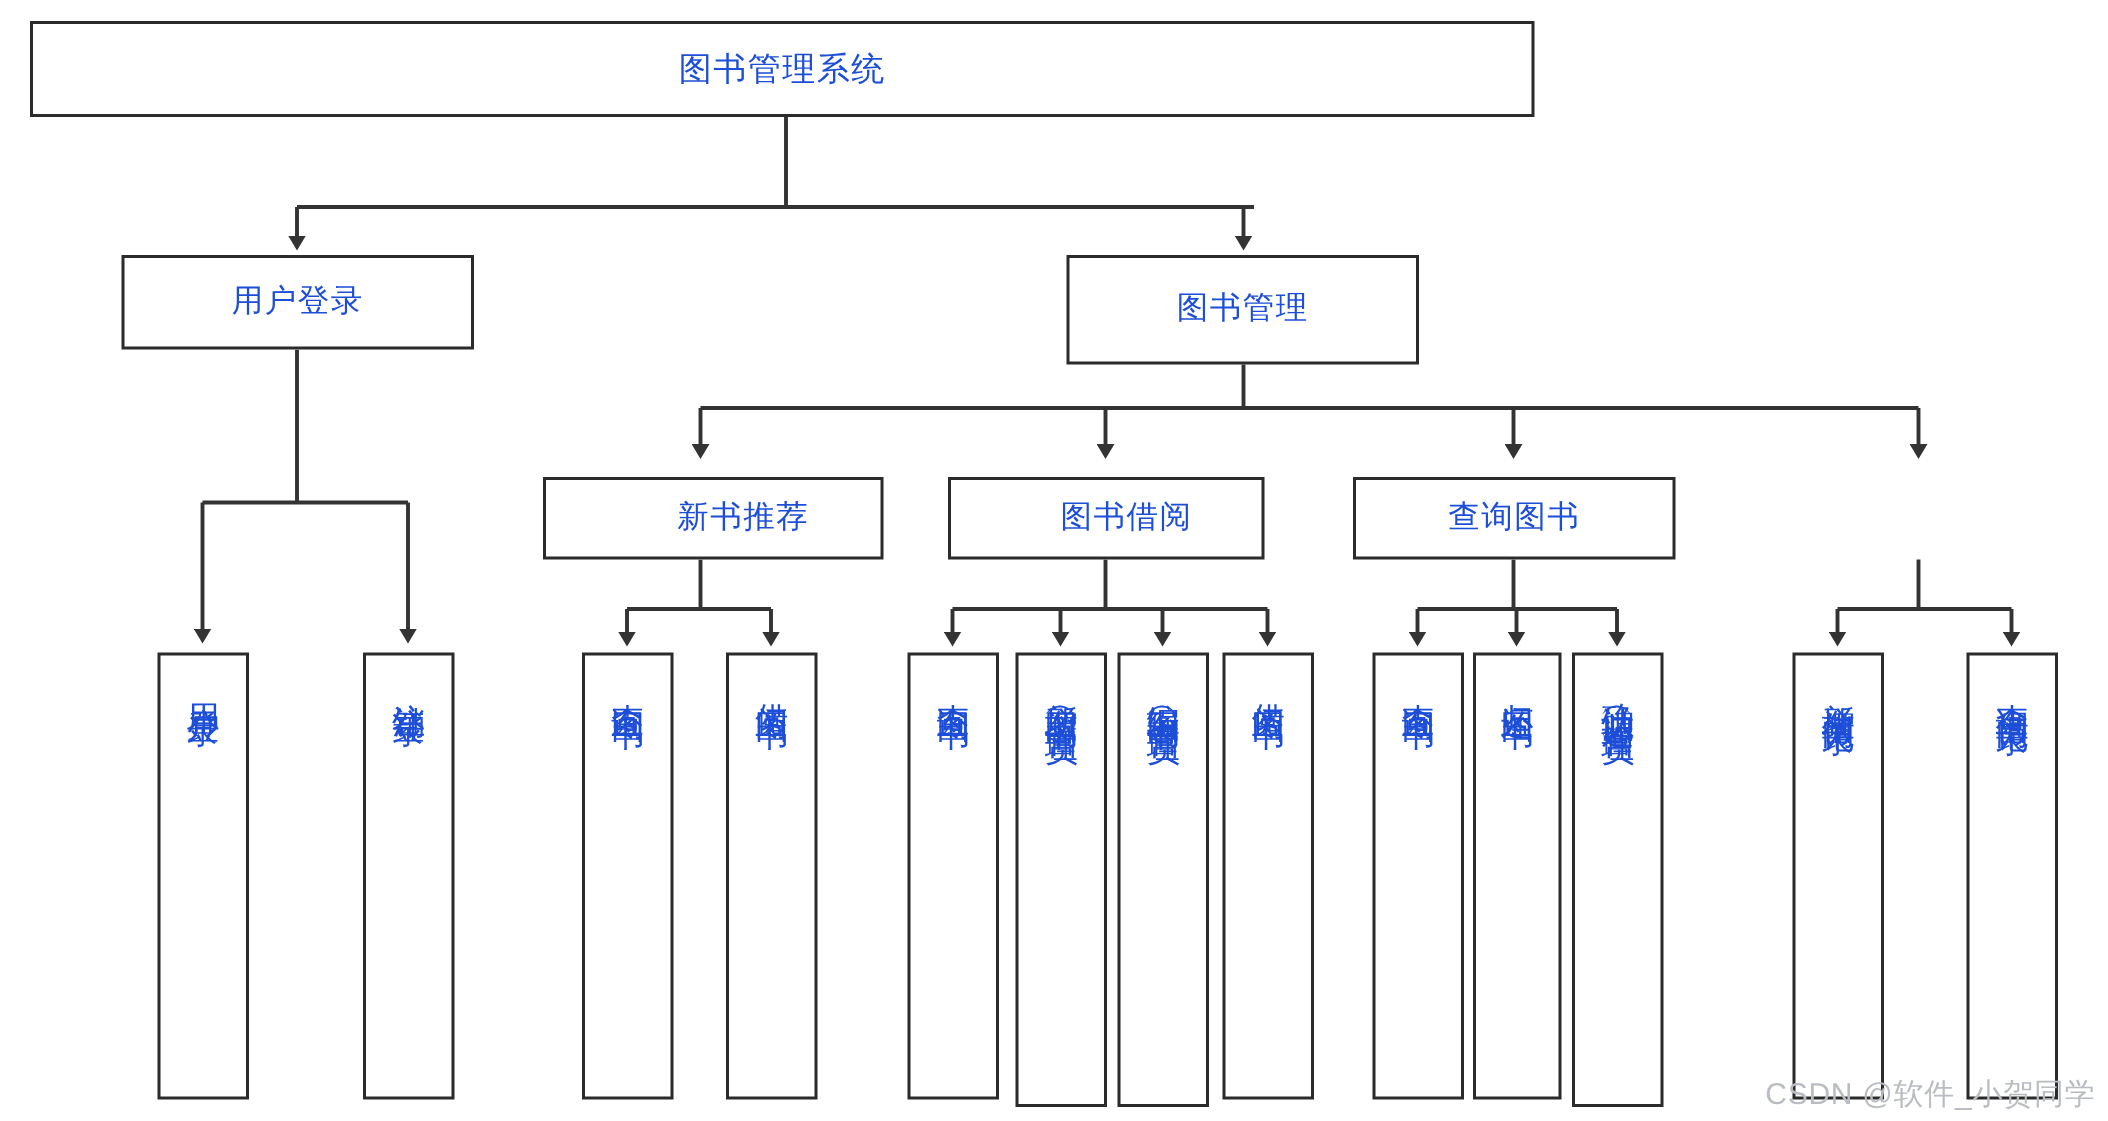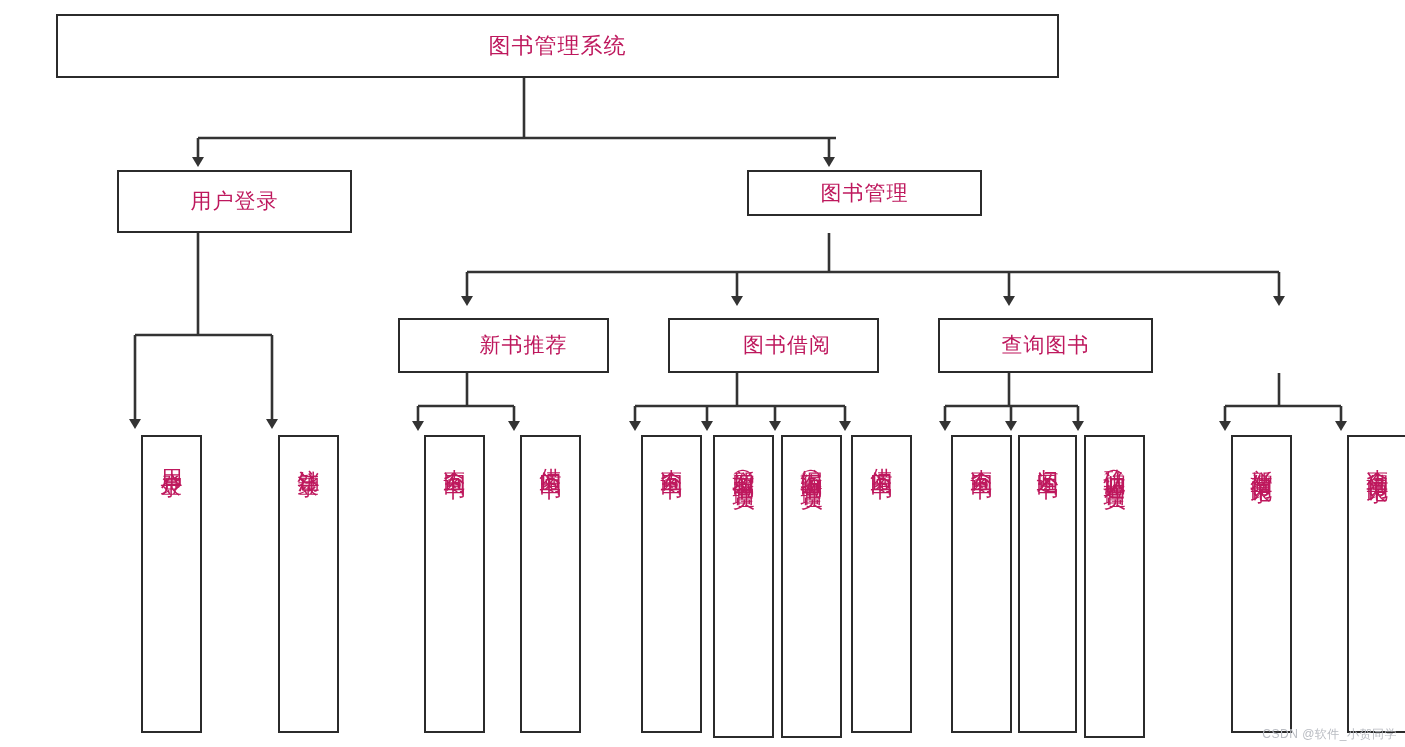--- a/index.html
+++ b/index.html
@@ -26,23 +26,22 @@
     pointer-events: none;
   }
   .node {
     position: absolute;
     box-sizing: border-box;
     background: #ffffff;
     border: 2px solid #2b2b2b;
     display: flex;
     align-items: center;
     justify-content: center;
-    color: #be185d;
+    color: #1d4ed8;
     z-index: 2;
-    margin-left: 36px;
   }
   .node .label {
     display: block;
     text-align: center;
     line-height: 1.18;
   }
   
   .node.horiz .label {
     font-size: 21px;
     letter-spacing: 1px;
@@ -63,21 +62,21 @@
     text-orientation: upright;
     font-size: 22px;
     letter-spacing: 3px;
     line-height: 1;
     white-space: nowrap;
   }
   #watermark {
     position: absolute;
     right: 8px;
     bottom: 4px;
-    font-size: 12px;
+    font-size: 20px;
     color: #b9bcc2;
     letter-spacing: 0.5px;
     z-index: 5;
     white-space: nowrap;
     font-family: "Liberation Sans", "DejaVu Sans", sans-serif;
   }
 </style>
 </head>
 <body>
 
@@ -133,25 +132,25 @@
     </g>
   </svg>
 
   <div class="node horiz root" style="left:20px; top:14px; width:1003px; height:64px;">
     <span class="label">图书管理系统</span>
   </div>
 
   <div class="node horiz" style="left:81px; top:170px; width:235px; height:63px;">
     <span class="label">用户登录</span>
   </div>
-  <div class="node horiz" style="left:711px; top:170px; width:235px; height:46px;">
+  <div class="node horiz" style="left:711px; top:170px; width:235px; height:73px;">
     <span class="label">图书管理</span>
   </div>
 
-  <div class="node horiz" style="left:362px; top:318px; width:211px; height:55px;padding-left:40px;">
+  <div class="node horiz" style="left:362px; top:318px; width:227px; height:55px;padding-left:40px;">
     <span class="label">新书推荐</span>
   </div>
   <div class="node horiz" style="left:632px; top:318px; width:211px; height:55px;padding-left:27px;">
     <span class="label">图书借阅</span>
   </div>
   <div class="node horiz" style="left:902px; top:318px; width:215px; height:55px;">
     <span class="label">查询图书</span>
   </div>
 
   <div class="node vert" style="left:105px; top:435px; width:61px; height:298px;">

